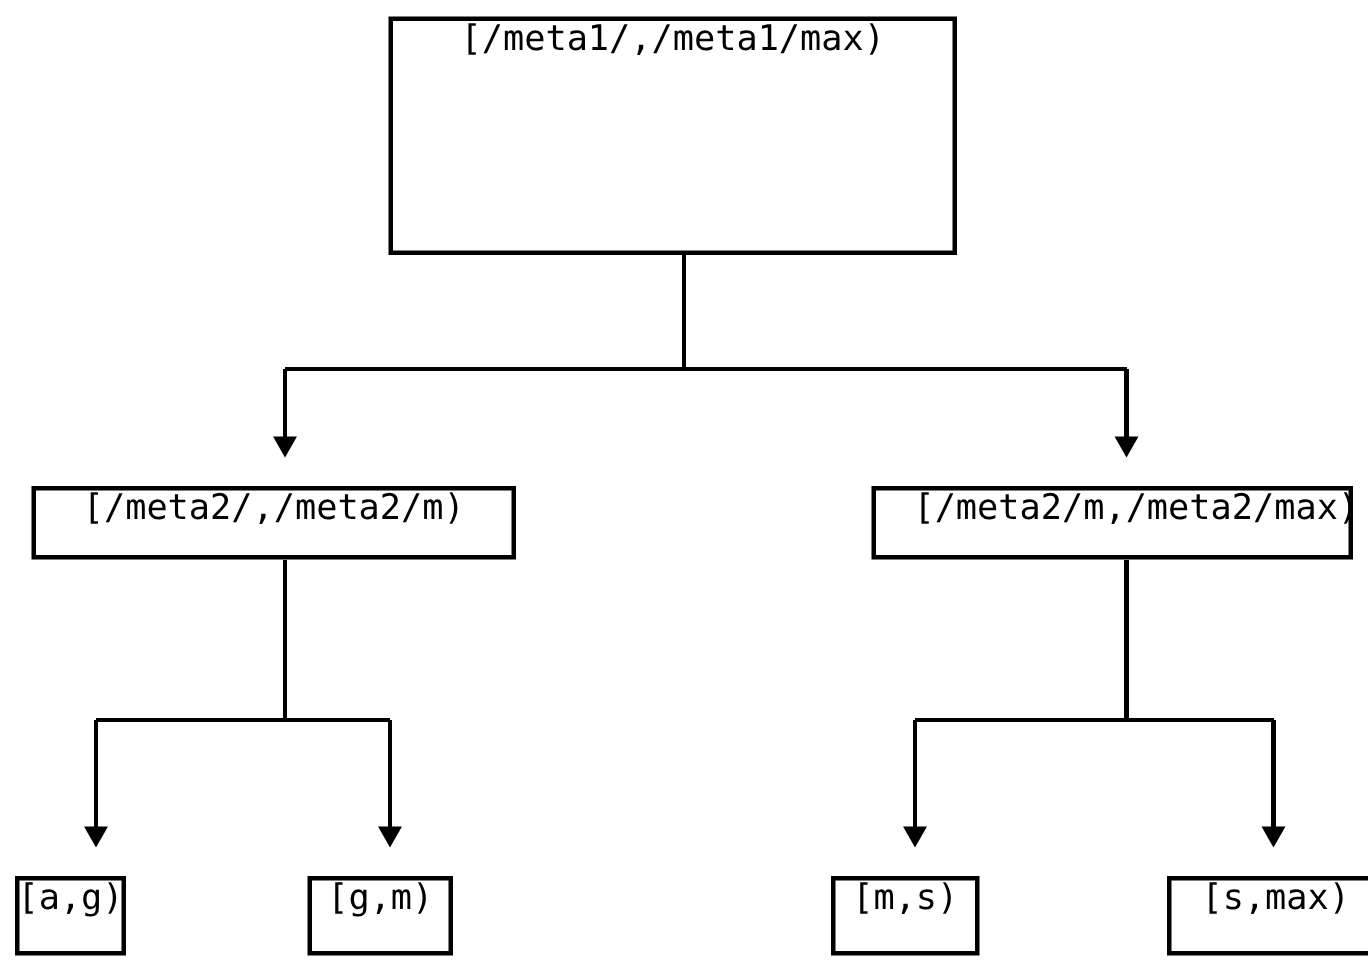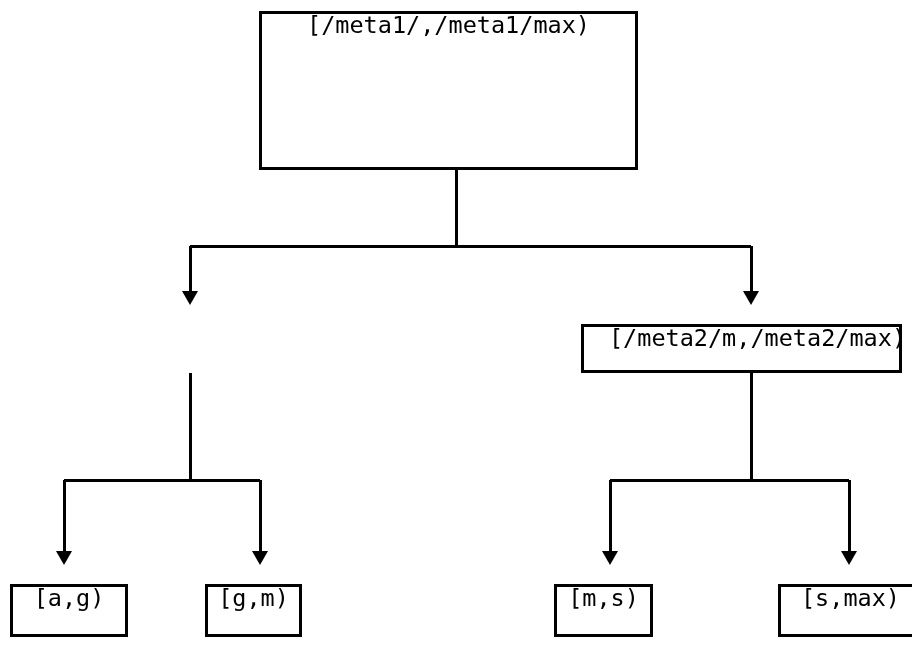--- a/index.html
+++ b/index.html
@@ -66,21 +66,21 @@
     top: 324px;
     width: 321px;
     height: 49px;
     font-size: 23.5px;
     padding-left: 32px;
   }
   
   #node-leaf-ag {
     left: 10px;
     top: 584px;
-    width: 118px;
+    width: 74px;
     height: 53px;
     font-size: 23.5px;
   }
   #node-leaf-gm {
     left: 205px;
     top: 584px;
     width: 97px;
     height: 53px;
     font-size: 23.5px;
   }
@@ -137,20 +137,23 @@
     <path class="edge-line" d="M 610 480 L 610 551"></path>
     <polygon class="arrow-head" points="602,551 618,551 610,565"></polygon>
     <path class="edge-line" d="M 849 480 L 849 551"></path>
     <polygon class="arrow-head" points="841,551 857,551 849,565"></polygon>
   </svg>
 
   <div class="node-box" id="node-root">
     <span class="node-label">[/meta1/,/meta1/max)</span>
   </div>
 
+  <div class="node-box" id="node-mid-left">
+    <span class="node-label">[/meta2/,/meta2/m)</span>
+  </div>
 
   <div class="node-box" id="node-mid-right">
     <span class="node-label">[/meta2/m,/meta2/max)</span>
   </div>
 
   <div class="node-box" id="node-leaf-ag">
     <span class="node-label">[a,g)</span>
   </div>
 
   <div class="node-box" id="node-leaf-ms">

